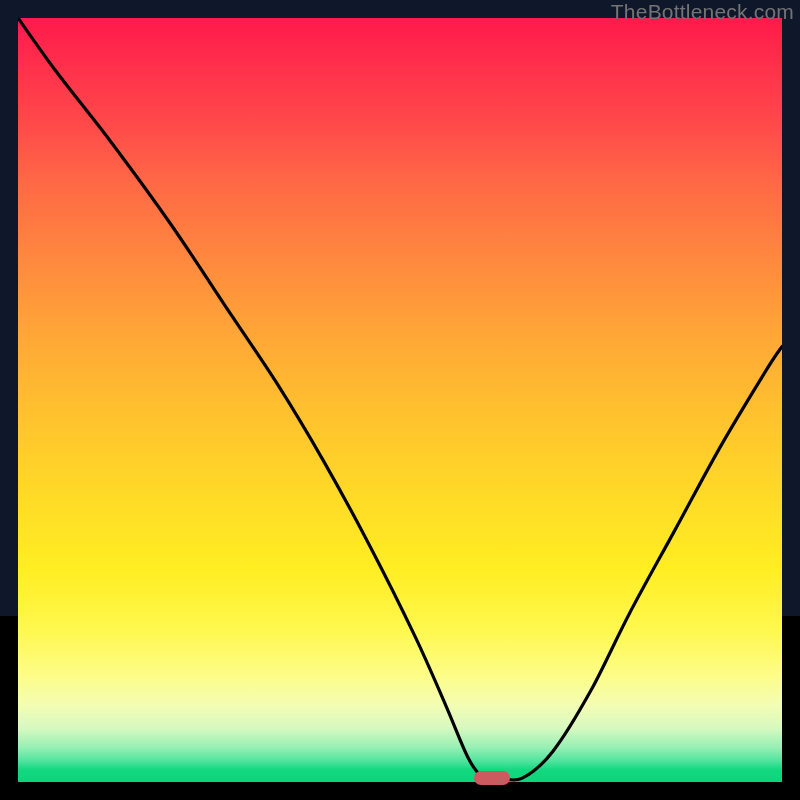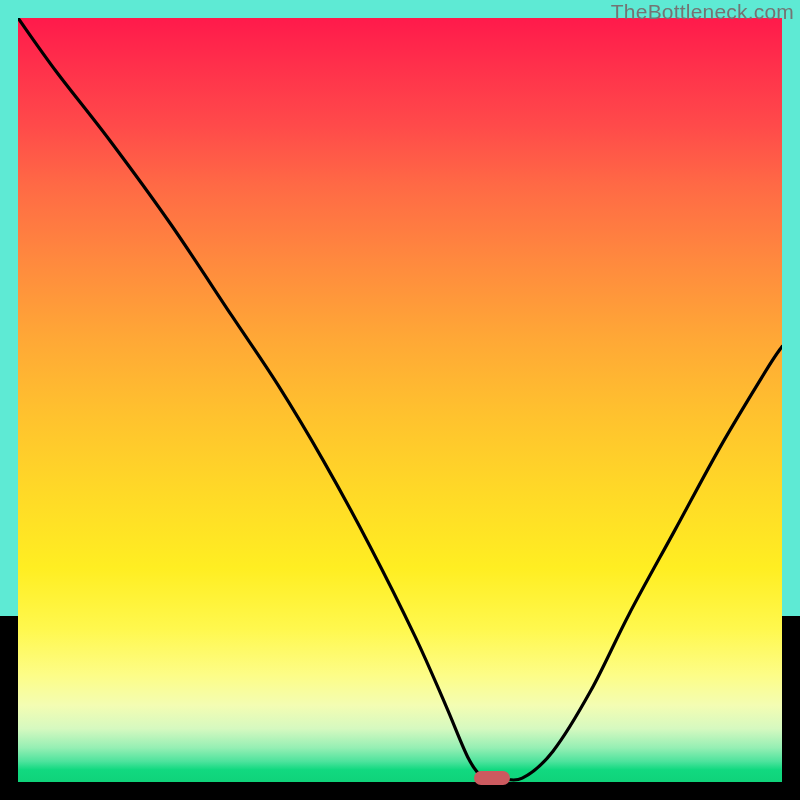--- a/index.html
+++ b/index.html
@@ -8,21 +8,21 @@
     width: 800px;
     height: 800px;
     background: #000;
     overflow: hidden;
     font-family: Arial, Helvetica, sans-serif;
   }
   .frame {
     position: relative;
     width: 800px;
     height: 616px;
-    background: #5eead4;
+    background: #0f172a;
   }
   .plot-area {
     position: absolute;
     left: 18px;
     top: 18px;
     width: 764px;
     height: 764px;
     background: linear-gradient(to bottom,
       #ff1a4b 0%,
       #ff2f4b 6%,

